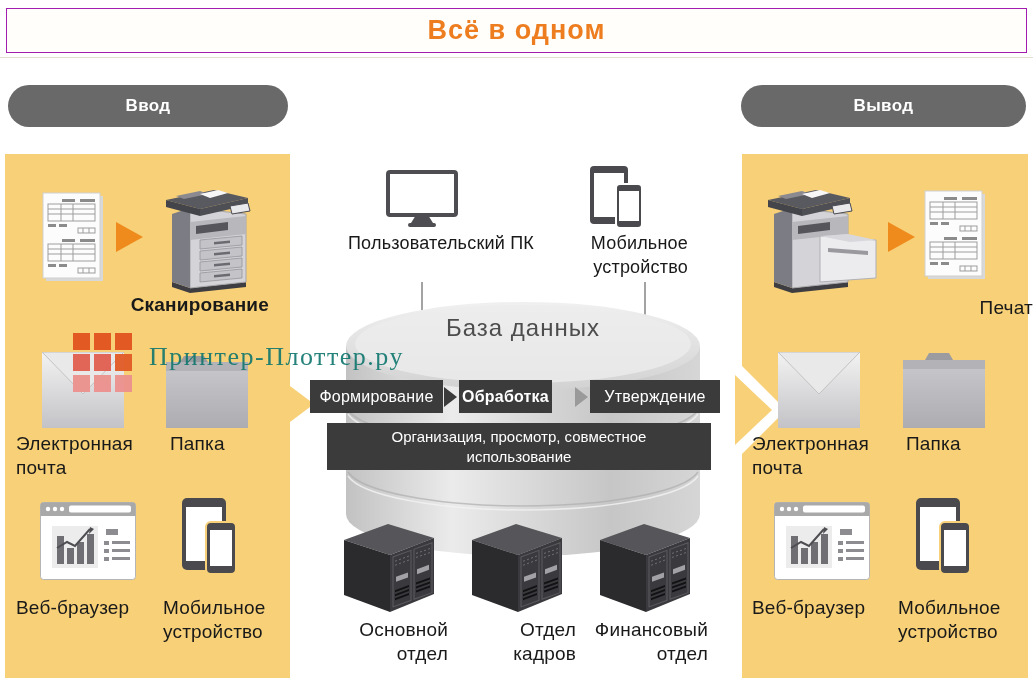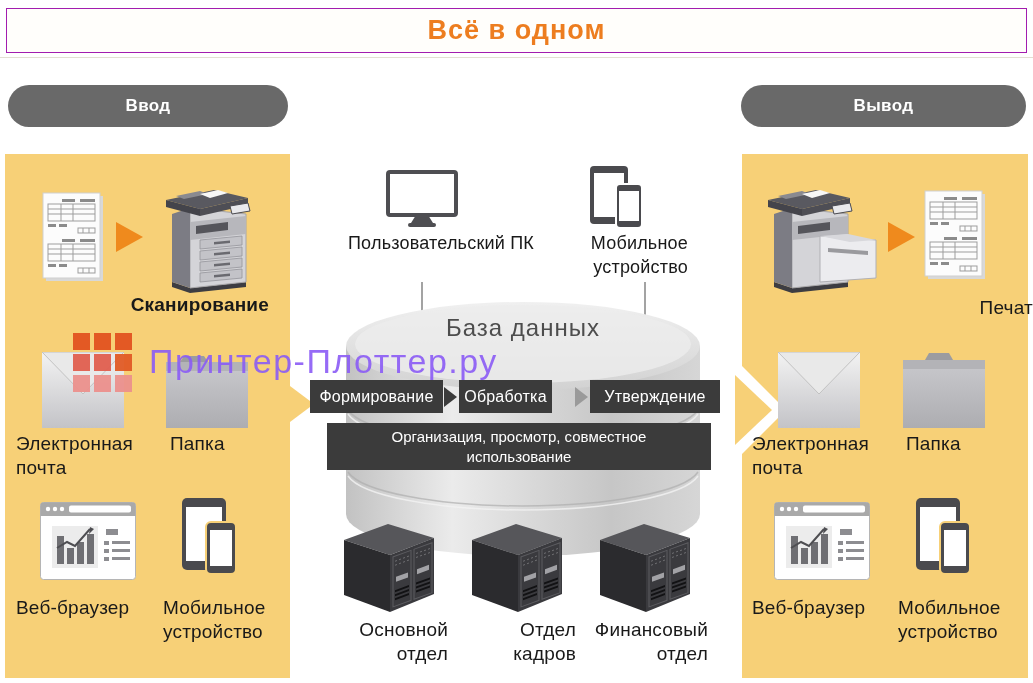--- a/index.html
+++ b/index.html
@@ -73,21 +73,21 @@
     left:327px; top:423px; width:384px; height:47px;
     background:var(--process-dark,#3b3b3b); color:#fff;
     display:flex; align-items:center; justify-content:center;
     font-size:15px; line-height:20px; text-align:center; white-space:pre-line;
   }
 
   
   .wm { pointer-events:none; }
   .wm-grid { left:73px; top:333px; width:59px; display:flex; flex-wrap:wrap; gap:4px; opacity:.95; }
   .wm-sq { width:17px; height:17px; }
-  .wm-text { left:149px; top:342px; color:#8b5cf6; font-size:34px; letter-spacing:1.5px; opacity:.9; }
+  .wm-text { left:149px; top:342px; color:#0f766e; font-size:26px; letter-spacing:1.5px; opacity:.9;font-family:Liberation Serif, serif; }
 </style>
 </head>
 <body>
 
 <div class="canvas">
 
   <div class="abs title-box">
     <span class="title-text">Всё в одном</span>
   </div>
   <div class="abs top-rule"></div>
@@ -266,21 +266,21 @@
     <path d="M3 114 A177 40 0 0 0 353 114" fill="none" stroke="#f2f2f2" stroke-width="1.5" opacity="0.8"></path>
     <path d="M3 172 A177 40 0 0 0 353 172" fill="none" stroke="#aeaeae" stroke-width="1.5" opacity="0.7"></path>
     <path d="M3 176 A177 40 0 0 0 353 176" fill="none" stroke="#f2f2f2" stroke-width="1.5" opacity="0.8"></path>
     <ellipse cx="178" cy="46" rx="177" ry="44" fill="url(#cylTop)"></ellipse>
     <ellipse cx="178" cy="44" rx="168" ry="39" fill="#ececec" opacity="0.8"></ellipse>
   </svg>
   <div class="abs db-label" style="left:345px;top:314px;width:356px;">База данных</div>
 
   <div class="abs step-box" style="left:310px;width:133px;">Формирование</div>
   <div class="abs step-arrow step-arrow-dark" style="left:444px;"></div>
-  <div class="abs step-box" style="left:459px;width:93px;">Обработка</div>
+  <div class="abs step-box" style="left:459px;width:93px;font-weight:bold;">Обработка</div>
   <div class="abs step-arrow step-arrow-gray" style="left:575px;"></div>
   <div class="abs step-box" style="left:590px;width:130px;">Утверждение</div>
   <div class="abs wide-box">Организация, просмотр, совместное
 использование</div>
 
   <div class="abs conn" style="left:386px;top:546px;height:30px;"></div>
   <div class="abs conn" style="left:512px;top:546px;height:30px;"></div>
   <div class="abs conn" style="left:642px;top:546px;height:30px;"></div>
 
   <svg class="abs" style="left:338px;top:518px;" width="100" height="98">

